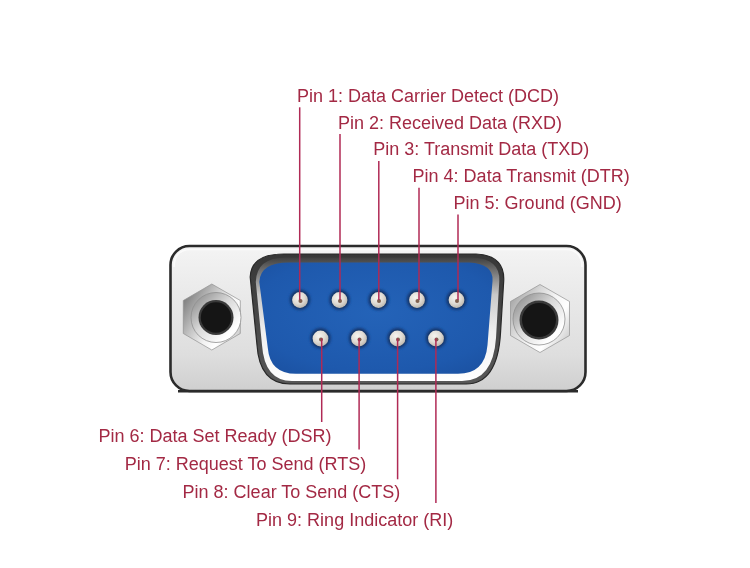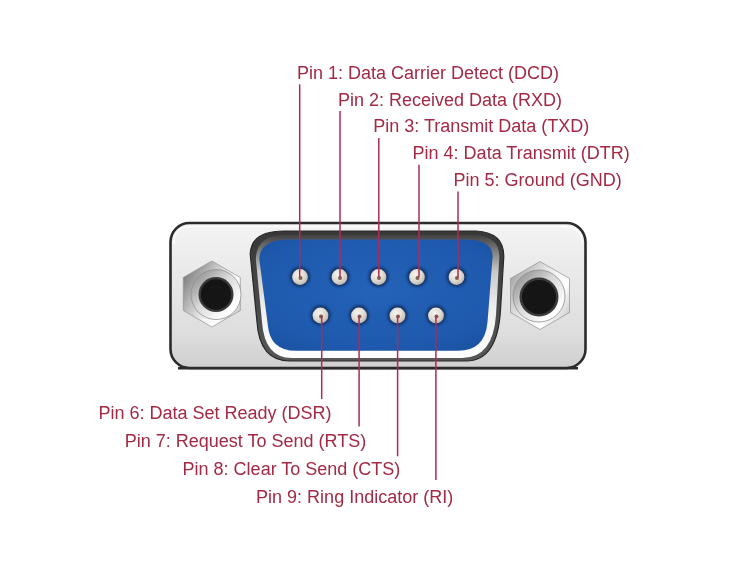--- a/index.html
+++ b/index.html
@@ -1,16 +1,16 @@
 <!DOCTYPE html>
 <html><head>
 <meta charset="utf-8">
 <style>
   html,body{margin:0;padding:0;background:#ffffff;}
-  #stage{position:relative;width:750px;height:540px;background:#ffffff;overflow:hidden;}
+  #stage{position:relative;width:750px;height:540px;background:#ffffff;overflow:hidden;margin-top:23px;}
   svg{display:block;}
 </style>
 </head>
 <body>
 <div id="stage">
 <svg width="750" height="568" viewBox="0 0 750 568">
   <defs>
     <linearGradient id="shellG" x1="0" y1="0" x2="0" y2="1">
       <stop offset="0" stop-color="#f4f4f4"></stop>
       <stop offset="0.25" stop-color="#ececec"></stop>

